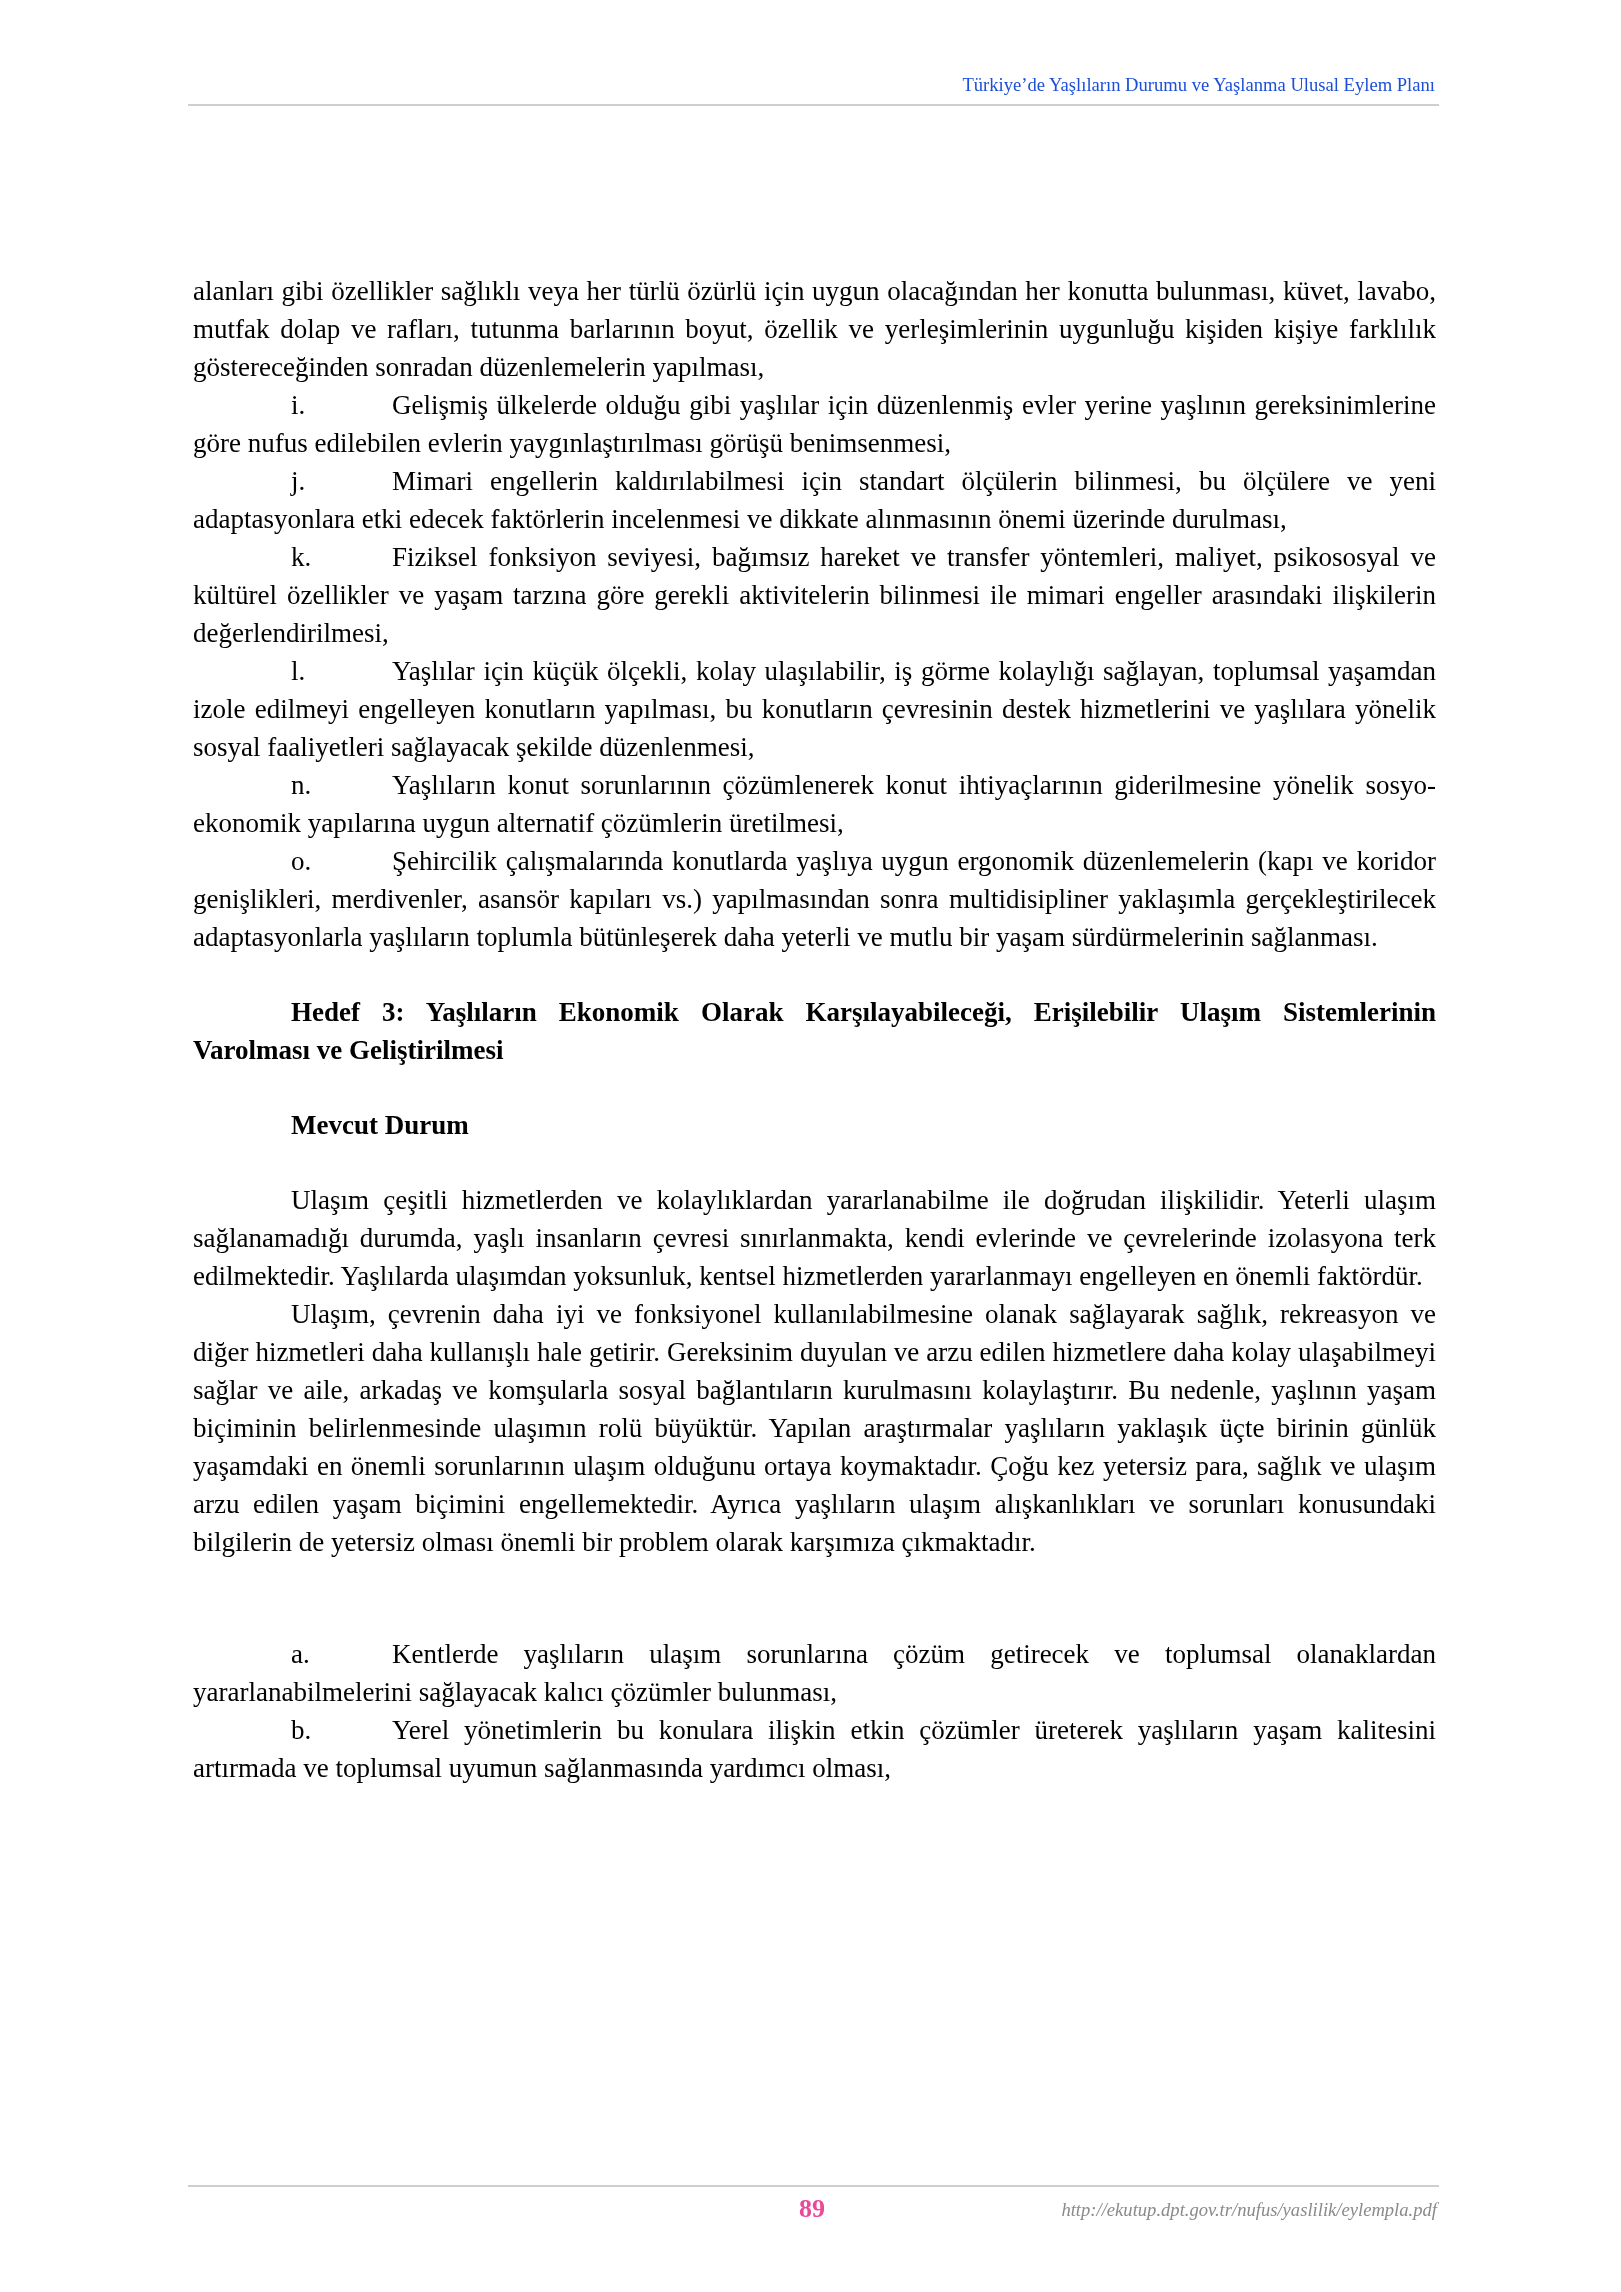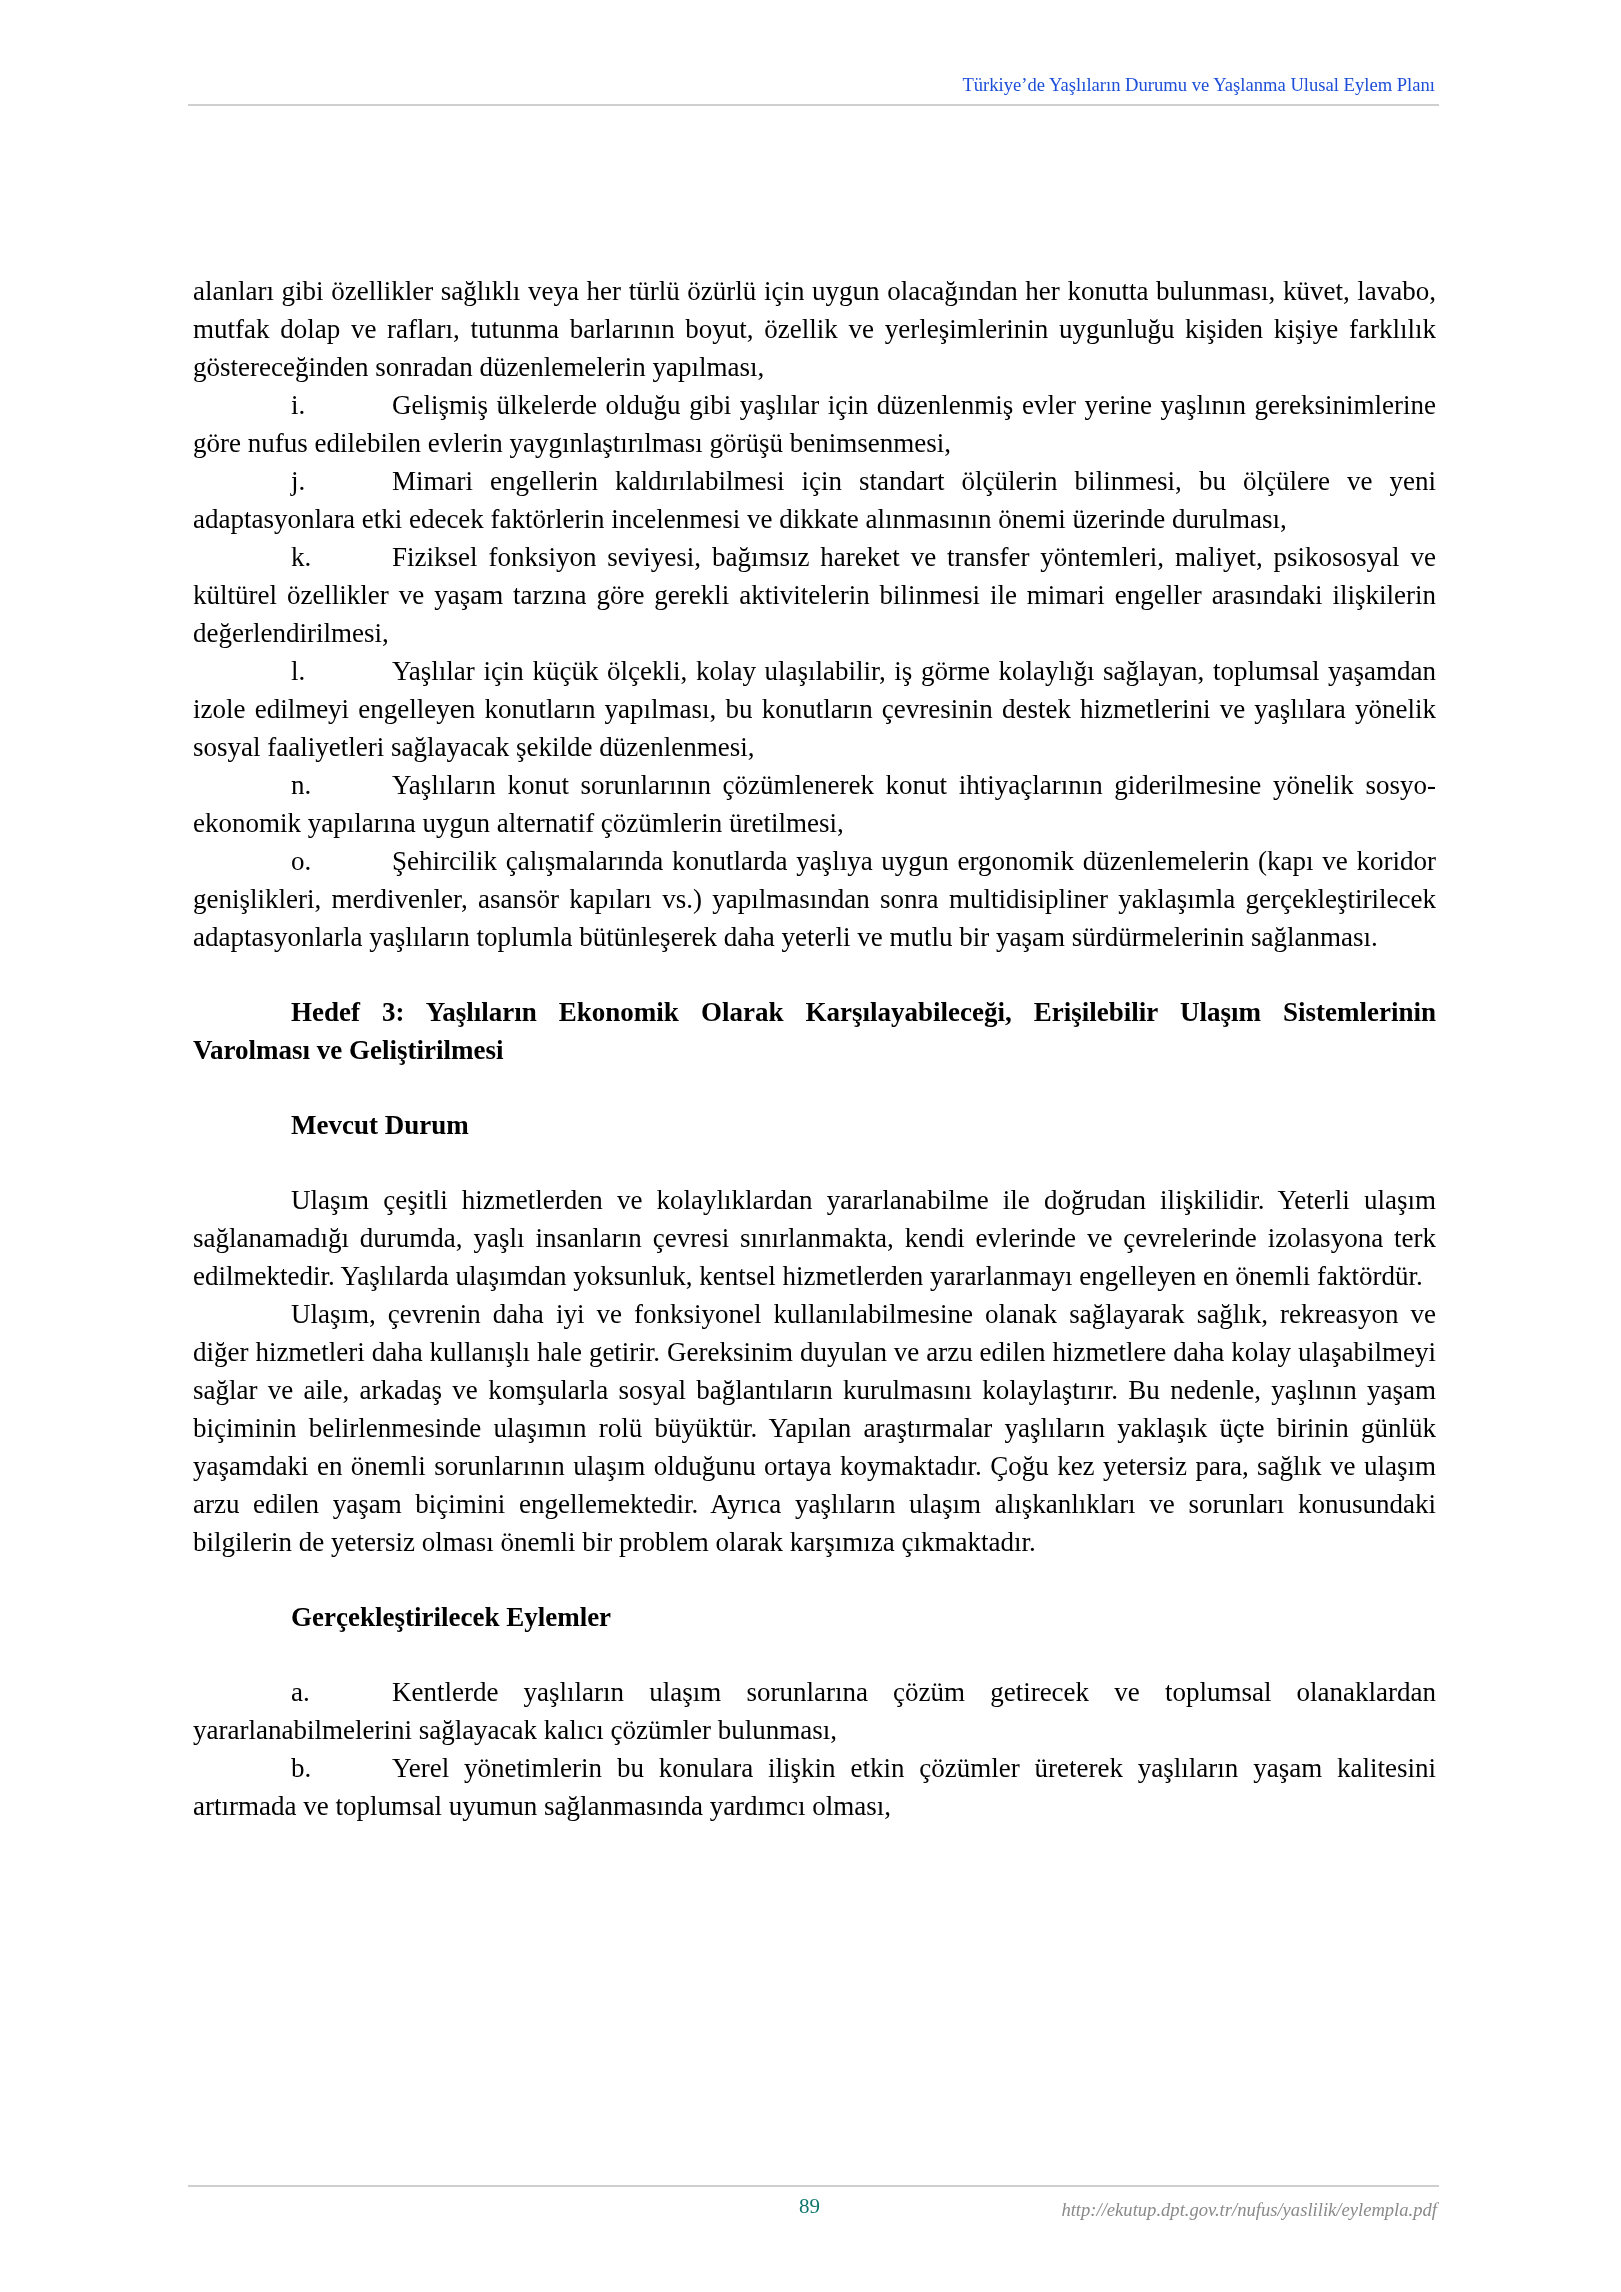--- a/index.html
+++ b/index.html
@@ -25,21 +25,21 @@
   .item .lbl { display: inline-block; width: 101px; margin-left: 98px; text-indent: 0; }
   .heading { font-weight: bold; margin: 0; text-align: justify; }
   .heading.first { text-indent: 98px; }
   .gap-l { height: 37px; }
   .footer-rule {
     position: absolute; top: 2185px; left: 188px; width: 1251px; height: 2px;
     background: #cfcfcf;
   }
   .page-num {
     position: absolute; top: 2194px; left: 799px;
-    font-size: 21px; color: #0f766e;
+    font-size: 26px; color: #ec4899; font-weight: bold;
   }
   .footer-url {
     position: absolute; top: 2199px; right: 184px;
     font-size: 18.6px; color: #8a8a8a; white-space: nowrap; font-style: italic;
   }
 </style>
 </head>
 <body>
 
 <div class="header-text">Türkiye’de Yaşlıların Durumu ve Yaşlanma Ulusal Eylem Planı</div>
@@ -59,21 +59,20 @@
   <p class="heading first">Hedef 3: Yaşlıların Ekonomik Olarak Karşılayabileceği, Erişilebilir Ulaşım Sistemlerinin Varolması ve Geliştirilmesi</p>
 
   <div class="gap-l"></div>
   <p class="heading first">Mevcut Durum</p>
 
   <div class="gap-l"></div>
   <p class="p indent">Ulaşım çeşitli hizmetlerden ve kolaylıklardan yararlanabilme ile doğrudan ilişkilidir. Yeterli ulaşım sağlanamadığı durumda, yaşlı insanların çevresi sınırlanmakta, kendi evlerinde ve çevrelerinde izolasyona terk edilmektedir. Yaşlılarda ulaşımdan yoksunluk, kentsel hizmetlerden yararlanmayı engelleyen en önemli faktördür.</p>
   <p class="p indent">Ulaşım, çevrenin daha iyi ve fonksiyonel kullanılabilmesine olanak sağlayarak sağlık, rekreasyon ve diğer hizmetleri daha kullanışlı hale getirir. Gereksinim duyulan ve arzu edilen hizmetlere daha kolay ulaşabilmeyi sağlar ve aile, arkadaş ve komşularla sosyal bağlantıların kurulmasını kolaylaştırır. Bu nedenle, yaşlının yaşam biçiminin belirlenmesinde ulaşımın rolü büyüktür. Yapılan araştırmalar yaşlıların yaklaşık üçte birinin günlük yaşamdaki en önemli sorunlarının ulaşım olduğunu ortaya koymaktadır. Çoğu kez yetersiz para, sağlık ve ulaşım arzu edilen yaşam biçimini engellemektedir. Ayrıca yaşlıların ulaşım alışkanlıkları ve sorunları konusundaki bilgilerin de yetersiz olması önemli bir problem olarak karşımıza çıkmaktadır.</p>
 
   <div class="gap-l"></div>
-  <p class="heading first">Gerçekleştirilecek Eylemler</p>
 
   <div class="gap-l"></div>
   <p class="item"><span class="lbl">a.</span><span>Kentlerde yaşlıların ulaşım sorunlarına çözüm getirecek ve toplumsal olanaklardan yararlanabilmelerini sağlayacak kalıcı çözümler bulunması,</span></p>
   <p class="item"><span class="lbl">b.</span><span>Yerel yönetimlerin bu konulara ilişkin etkin çözümler üreterek yaşlıların yaşam kalitesini artırmada ve toplumsal uyumun sağlanmasında yardımcı olması,</span></p>
 </div>
 
 <div class="footer-rule"></div>
 <div class="page-num">89</div>
 <div class="footer-url">http://ekutup.dpt.gov.tr/nufus/yaslilik/eylempla.pdf</div>
 

